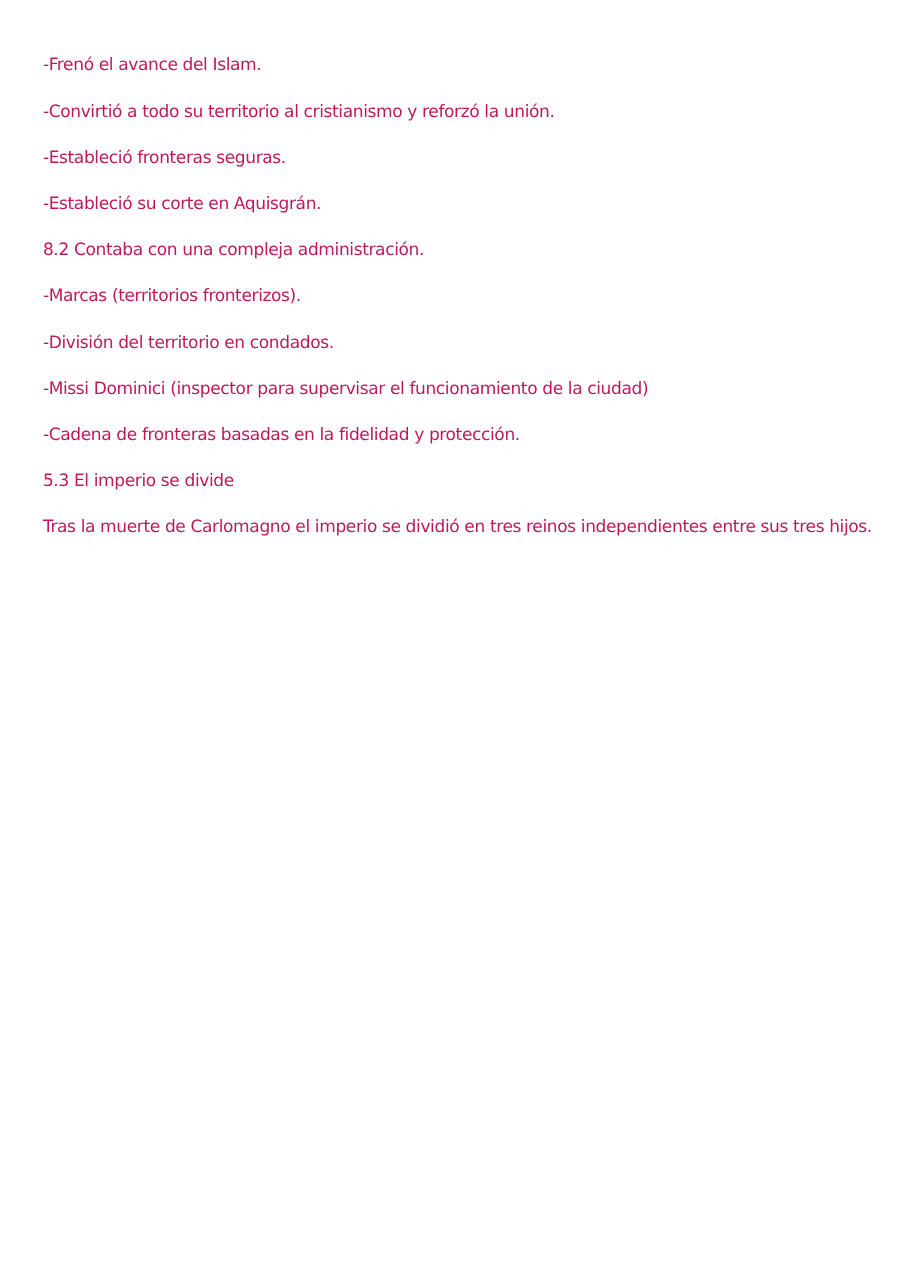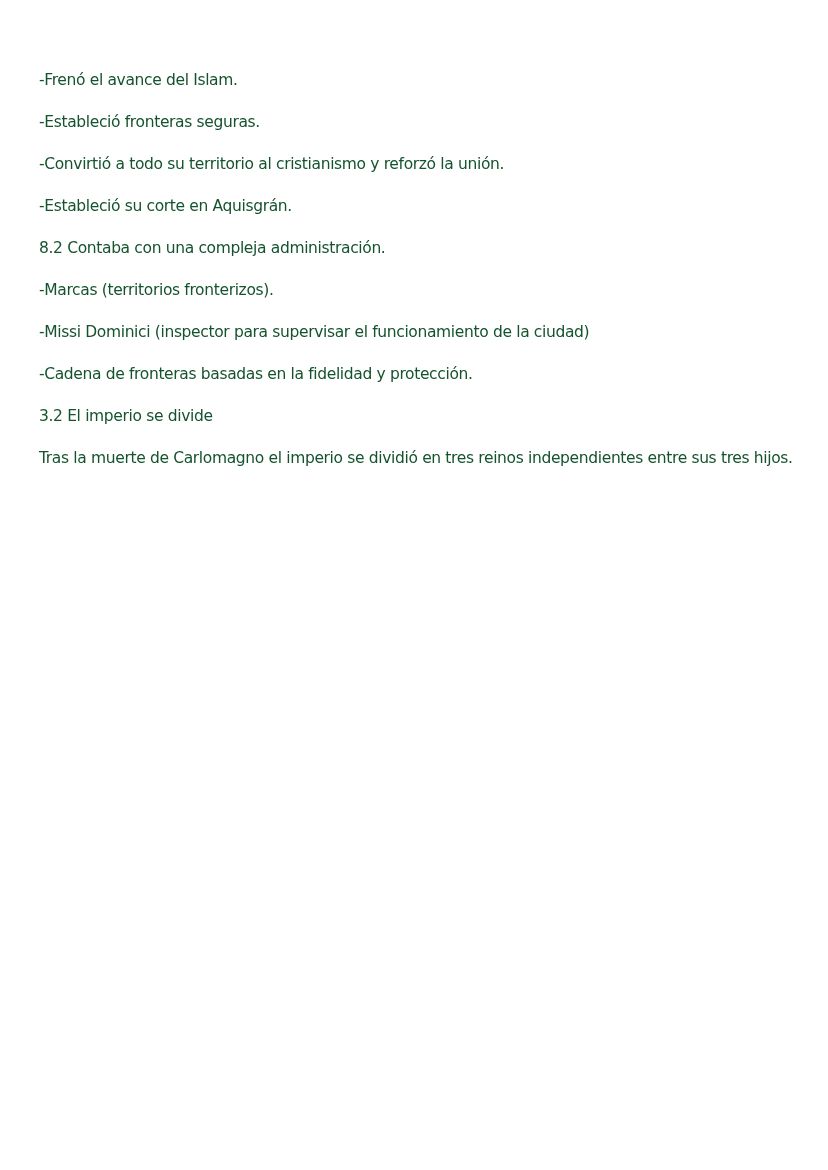--- a/index.html
+++ b/index.html
@@ -1,32 +1,32 @@
 <!DOCTYPE html>
 <html><head>
   <meta charset="utf-8">
   <style>
     html, body { margin: 0; padding: 0; background: #ffffff; }
     body { width: 828px; height: 1170px; position: relative; overflow: hidden; }
     .page {
       position: absolute; left: 39px; top: 46px; width: 760px;
       font-family: "DejaVu Sans", sans-serif;
-      font-size: 15.5px; line-height: 26px; color: #14532d;
+      font-size: 15.5px; line-height: 26px; color: #be185d;
       letter-spacing: -0.35px;
-      margin-top: 21px;
     }
     .para { margin: 0 0 16px 0; }
   </style>
 </head>
 <body>
 
 <div class="page">
   <p class="para">-Frenó el avance del Islam.</p>
+  <p class="para">-Convirtió a todo su territorio al cristianismo y reforzó la unión.</p>
   <p class="para">-Estableció fronteras seguras.</p>
-  <p class="para">-Convirtió a todo su territorio al cristianismo y reforzó la unión.</p>
   <p class="para">-Estableció su corte en Aquisgrán.</p>
   <p class="para">8.2 Contaba con una compleja administración.</p>
   <p class="para">-Marcas (territorios fronterizos).</p>
+  <p class="para">-División del territorio en condados.</p>
   <p class="para">-Missi Dominici (inspector para supervisar el funcionamiento de la ciudad)</p>
   <p class="para">-Cadena de fronteras basadas en la fidelidad y protección.</p>
-  <p class="para">3.2 El imperio se divide</p>
+  <p class="para">5.3 El imperio se divide</p>
   <p class="para">Tras la muerte de Carlomagno el imperio se dividió en tres reinos independientes entre sus tres hijos.</p>
 </div>
 
 </body></html>

